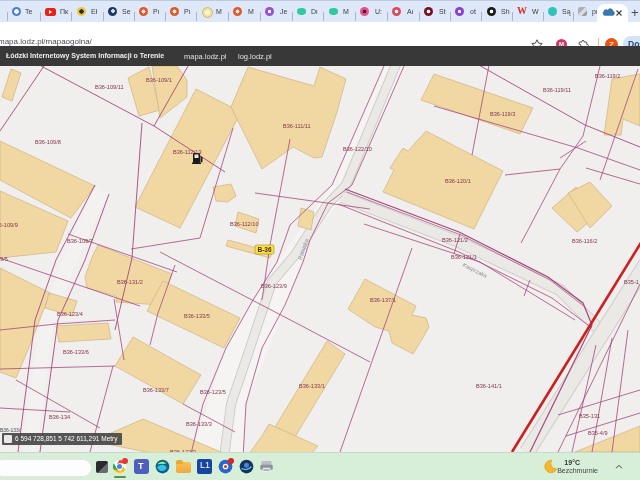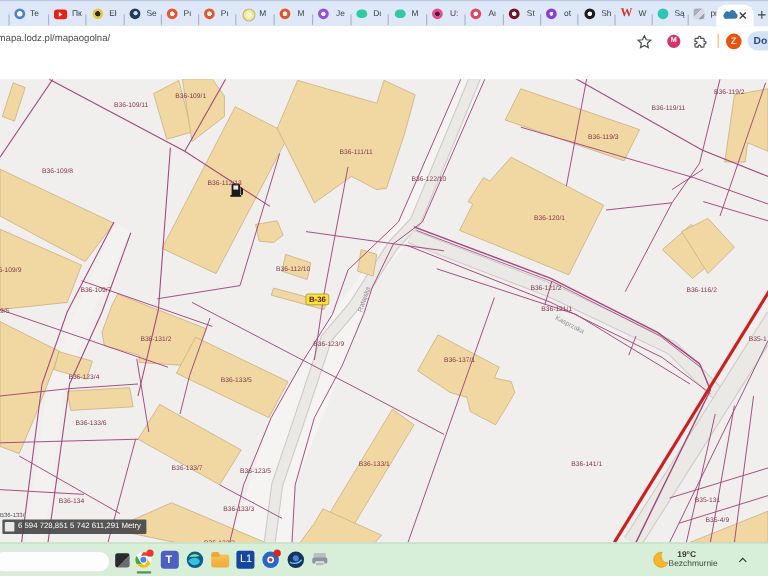--- a/index.html
+++ b/index.html
@@ -8,21 +8,21 @@
   
   #tabstrip{position:absolute;left:0;top:0;width:640px;height:22px;background:#dee8f8;}
   #tabstrip .topline{position:absolute;left:0;top:0;width:640px;height:1px;background:#bccadf;}
   .tab{position:absolute;top:4px;height:18px;}
   .fav{position:absolute;top:3px;width:9px;height:9px;border-radius:50%;}
   .tlab{position:absolute;top:3.5px;font-size:7px;color:#3c4043;white-space:nowrap;}
   .tsep{position:absolute;top:8px;width:1px;height:9px;background:#aab6c8;}
   #activetab{position:absolute;left:597px;top:4px;width:31px;height:18px;background:#fff;border-radius:8px 8px 0 0;}
   #newtab{position:absolute;left:631px;top:7px;width:11px;height:11px;color:#45484d;font-size:13px;line-height:11px;}
   
-  #toolbar{position:absolute;left:0;top:22px;width:559px;height:24px;background:#ffffff;padding-left:32px;}
+  #toolbar{position:absolute;left:0;top:32px;width:559px;height:24px;background:#ffffff;padding-left:32px;}
   #url{position:absolute;left:-2px;top:5px;font-size:8px;color:#474b50;}
   
   #hdr{position:absolute;left:0;top:46px;width:640px;height:20px;background:#383838;color:#e8e8e8;}
   #hdr .t1{position:absolute;left:6px;top:6px;font-size:7px;font-weight:bold;color:#f0f0f0;}
   #hdr .t2{position:absolute;left:184px;top:6px;font-size:7.5px;color:#e0e0e0;}
   #hdr .t3{position:absolute;left:238px;top:6px;font-size:7.5px;color:#e0e0e0;}
   
   #map{position:absolute;left:0;top:66px;width:640px;height:387px;background:#f1efed;}
   
   #status{position:absolute;left:2px;top:433px;height:12px;background:rgba(72,72,72,0.92);color:#fff;font-size:6.5px;line-height:12px;padding:0 4px 0 13px;border-radius:1px;}
@@ -114,20 +114,25 @@
     <span style="position:absolute;left:556px;top:7px;width:11px;height:11px;border-radius:50%;background:#d6336c;"></span>
     <span style="position:absolute;left:559px;top:9px;font-size:6px;color:#fff;font-weight:bold;">M</span>
     <svg width="13" height="13" style="position:absolute;left:577px;top:7px;" viewBox="0 0 24 24">
         <path d="M9 4.5a2 2 0 0 1 4 0v1h3.5a1.5 1.5 0 0 1 1.5 1.5V10h1a2 2 0 0 1 0 4h-1v3.5a1.5 1.5 0 0 1-1.5 1.5H13v-1.2a2 2 0 0 0-4 0V19H5.5A1.5 1.5 0 0 1 4 17.5V14h1.2a2 2 0 0 0 0-4H4V7A1.5 1.5 0 0 1 5.5 5.5H9z" fill="none" stroke="#474b50" stroke-width="1.8"></path>
       </svg>
     <span style="position:absolute;left:598px;top:6px;width:1px;height:12px;background:#e5c27a;"></span>
     <span style="position:absolute;left:605px;top:6px;width:13px;height:13px;border-radius:50%;background:#e8540f;"></span>
     <span style="position:absolute;left:609px;top:8px;font-size:8px;color:#ffd9c4;font-weight:bold;">Z</span>
     <span style="position:absolute;left:623px;top:4px;width:30px;height:16px;border-radius:9px;background:#d4e2f7;"></span>
     <span style="position:absolute;left:628px;top:7px;font-size:8.5px;color:#2a4a7a;font-weight:bold;">Dos</span>
+  </div>
+  <div id="hdr">
+     <span class="t1">Łódzki Internetowy System Informacji o Terenie</span>
+     <span class="t2">mapa.lodz.pl</span>
+     <span class="t3">log.lodz.pl</span>
   </div>
   <div id="map">
       <svg width="640" height="387" viewBox="0 66 640 387" style="position:absolute;left:0;top:0;">
 <rect x="0" y="66" width="640" height="387" fill="#f0efed"></rect>
 <path d="M102,190 70,260 47,320 29,452" fill="none" stroke="#f3f2f0" stroke-width="14"></path>
 <polygon points="384,66 404,66 352,185 310,240 288,300 246,404 243,458 190,458 226,348 277,262 332,185" fill="#f5f4f2"></polygon>
 <path d="M397,62 346,185 327,205 295,255 272,282 250,348 231,404 224,458" fill="none" stroke="#cbcac8" stroke-width="10"></path>
 <path d="M397,62 346,185 327,205 295,255 272,282 250,348 231,404 224,458" fill="none" stroke="#eae9e6" stroke-width="8.2"></path>
 <path d="M342,197 459,242 560,290 602,332" fill="none" stroke="#cbcac8" stroke-width="12"></path>
 <path d="M342,197 459,242 560,290 602,332" fill="none" stroke="#eae9e6" stroke-width="10.4"></path>

